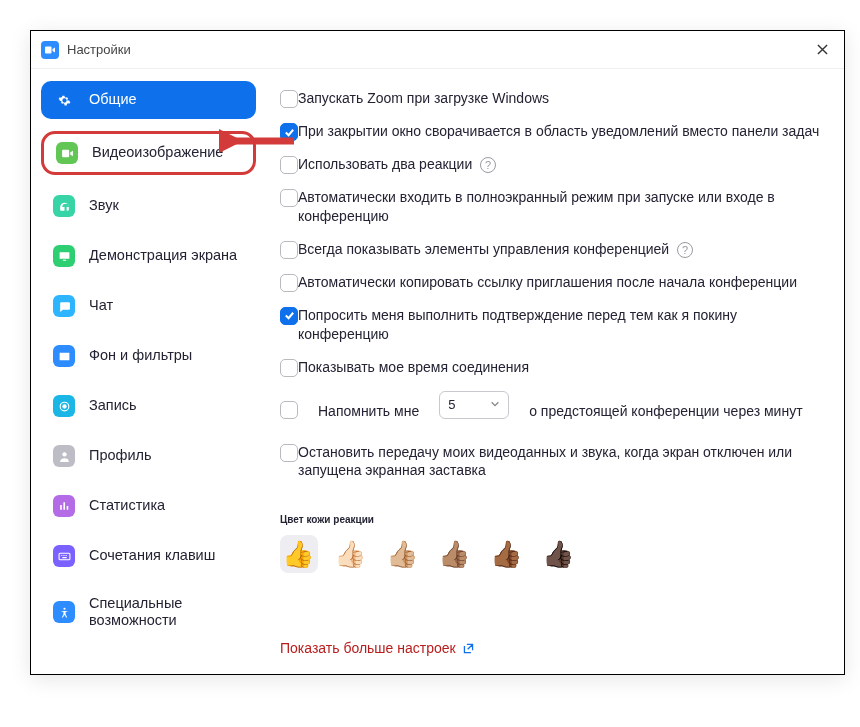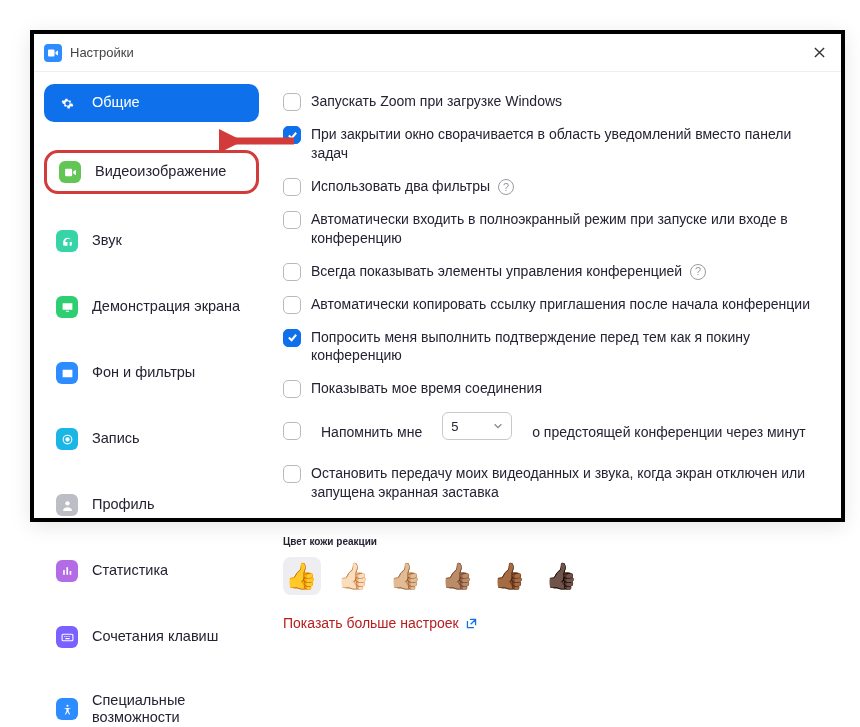--- a/index.html
+++ b/index.html
@@ -10,22 +10,22 @@
     background: #fff;
     width: 860px;
     height: 727px;
     overflow: hidden;
   }
   .window {
     position: absolute;
     left: 30px;
     top: 30px;
     width: 815px;
-    height: 492px;
-    border: 4px solid #000000;
+    height: 645px;
+    border: 1px solid #000000;
     background: #fff;
     box-shadow: 0 4px 20px rgba(0,0,0,0.1);
   }
   .titlebar {
     display: flex;
     align-items: center;
     padding: 6px 10px;
     border-bottom: 1px solid #eee;
     height: 38px;
   }
@@ -48,21 +48,21 @@
 
   .body {
     display: flex;
     height: calc(100% - 38px);
   }
   .sidebar {
     width: 235px;
     padding: 12px 10px;
     display: flex;
     flex-direction: column;
-    gap: 28px;
+    gap: 12px;
   }
   .side-item {
     display: flex;
     align-items: center;
     gap: 14px;
     padding: 8px 12px;
     border-radius: 10px;
     cursor: pointer;
     font-size: 14.5px;
   }
@@ -94,21 +94,20 @@
   .content {
     flex: 1;
     padding: 20px 18px 14px 14px;
     display: flex;
     flex-direction: column;
     color: #232333;
   }
   .opt-row {
     display: flex;
     align-items: flex-start;
-    gap: 10px;
     margin-bottom: 14px;
     line-height: 1.35;
   }
   .opt-row.tight { margin-bottom: 12px; }
   .checkbox {
     width: 18px; height: 18px;
     border: 1.5px solid #b9b9c0;
     border-radius: 5px;
     flex-shrink: 0;
     margin-top: 1px;
@@ -229,20 +228,28 @@
 
       <div class="side-item">
         <span class="side-icon" style="background:#2ECE72">
           <svg viewBox="0 0 24 24">
               <path d="M3 4h18v12H3V4zm6 14h6v2H9v-2zm3-12 4 4h-3v4h-2v-4H8l4-4z"></path>
             </svg>
         </span>
         <span class="side-label">Демонстрация экрана</span>
       </div>
 
+      <div class="side-item">
+        <span class="side-icon" style="background:#2DB6FF">
+          <svg viewBox="0 0 24 24">
+              <path d="M4 4h16a2 2 0 0 1 2 2v10a2 2 0 0 1-2 2H9l-5 4V6a2 2 0 0 1 2-2z"></path>
+            </svg>
+        </span>
+        <span class="side-label">Чат</span>
+      </div>
 
       <div class="side-item">
         <span class="side-icon" style="background:#2D8CFF">
           <svg viewBox="0 0 24 24">
               <path d="M3 5h18v14H3V5zm3 10 3-4 3 3 4-5 3 6H6z"></path>
             </svg>
         </span>
         <span class="side-label">Фон и фильтры</span>
       </div>
 
@@ -309,21 +316,21 @@
             <svg viewBox="0 0 12 12">
               <path d="M2 6l3 3 5-6"></path>
             </svg>
           </span>
         <span class="opt-label">При закрытии окно сворачивается в область уведомлений вместо панели задач</span>
       </div>
 
       <div class="opt-row">
         <span class="checkbox"></span>
         <span class="opt-label">
-          <span>Использовать два фильтры</span>
+          <span>Использовать два реакции</span>
           <span class="help">?</span>
         </span>
       </div>
 
       <div class="opt-row">
         <span class="checkbox"></span>
         <span class="opt-label">Автоматически входить в полноэкранный режим при запуске или входе в конференцию</span>
       </div>
 
       <div class="opt-row">

